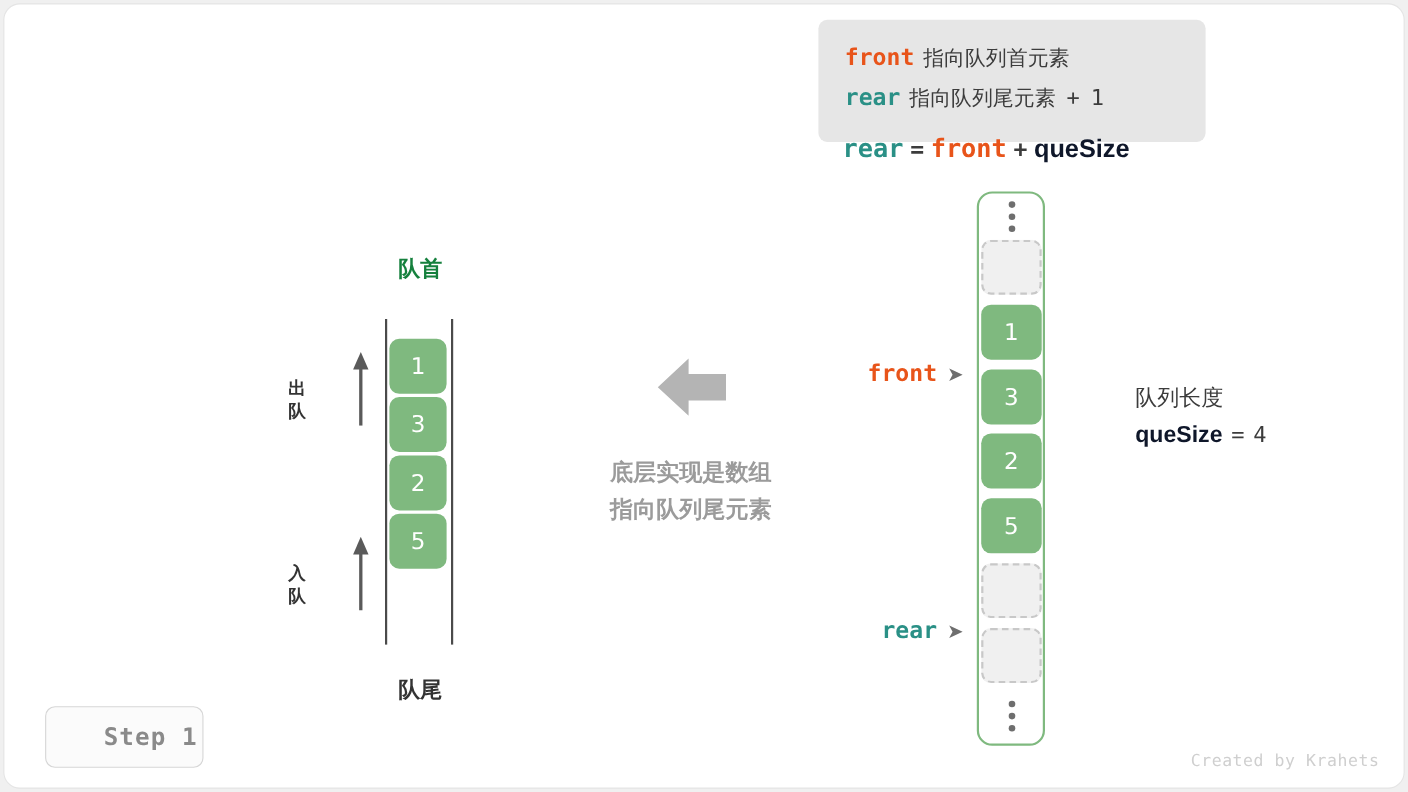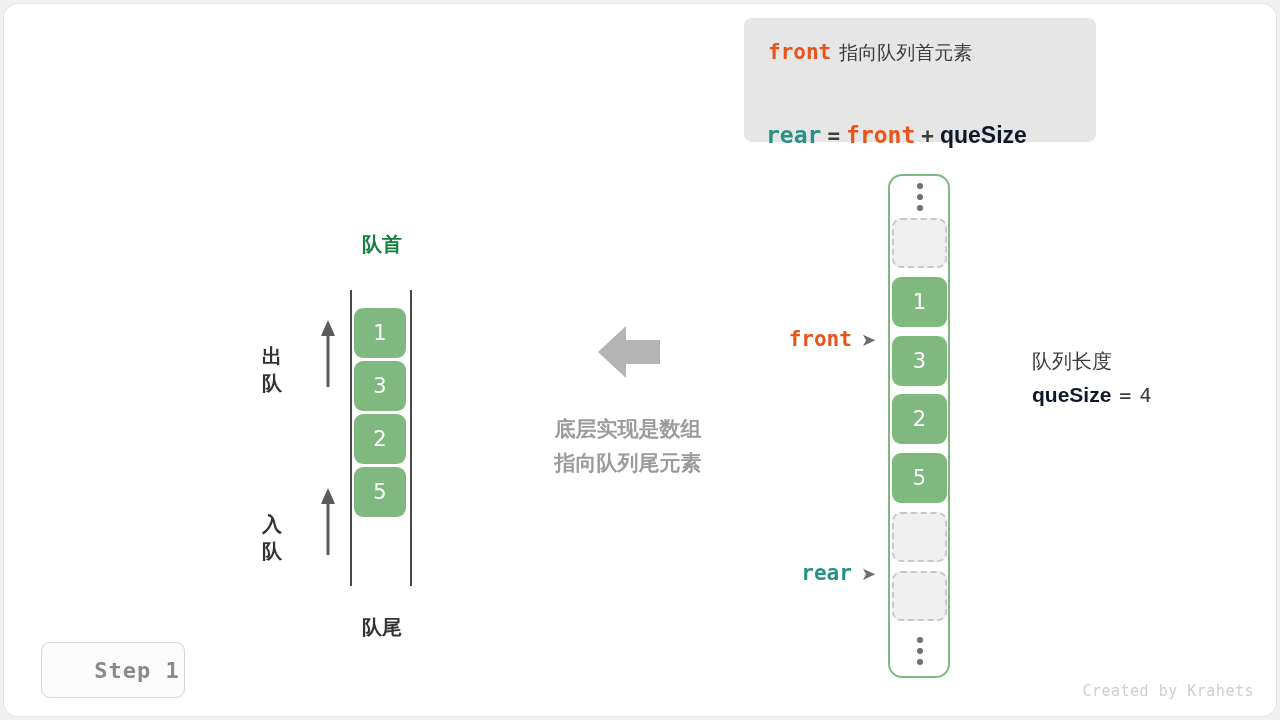--- a/index.html
+++ b/index.html
@@ -30,21 +30,21 @@
     box-shadow: 0 0 0 1px #e4e4e4;
     overflow: hidden;
   }
 
   
   #tooltip-box {
     position: absolute;
     left: 740px;
     top: 14px;
     width: 352px;
-    height: 124px;
+    height: 111px;
     background: #e6e6e6;
     border-radius: 8px;
   }
   .tip-line {
     position: absolute;
     left: 24px;
     white-space: nowrap;
     font-size: 20px;
   }
   .tip-line.l1 { top: 22px; }
@@ -139,21 +139,21 @@
     color: #ffffff;
     font-size: 21px;
     display: flex;
     align-items: center;
     justify-content: center;
     font-family: "DejaVu Sans", sans-serif;
   }
 
   .op-label {
     position: absolute;
-    font-size: 20px;
+    font-size: 16px;
     font-weight: bold;
     color: #333333;
     font-family: "DejaVu Sans", sans-serif;
   }
   #label-deq { left: 258px; top: 339px; }
   #label-enq { left: 258px; top: 507px; }
 
   .up-arrow { position: absolute; width: 22px; }
   #arrow-deq { left: 313px; top: 315px; height: 68px; }
   #arrow-enq { left: 313px; top: 483px; height: 68px; }
@@ -307,20 +307,23 @@
 </head>
 <body>
 
 <div id="stage">
   <div id="card">
 
     <div id="tooltip-box">
       <div class="tip-line l1">
         <span class="tok-front">front</span><span class="tip-cjk">指向队列首元素</span>
       </div>
+      <div class="tip-line l2">
+        <span class="tok-rear">rear</span><span class="tip-cjk">指向队列尾元素</span><span class="tip-plain" style="margin-left:10px">+</span><span class="tip-plain" style="margin-left:10px">1</span>
+      </div>
     </div>
 
     <div id="formula">
       <span class="tok-rear">rear</span><span class="op">=</span><span class="tok-front">front</span><span class="op">+</span><span class="tok-que">queSize</span>
     </div>
 
     <div id="left-queue">
       <div id="label-head">队首</div>
       <div id="label-tail">队尾</div>
 

